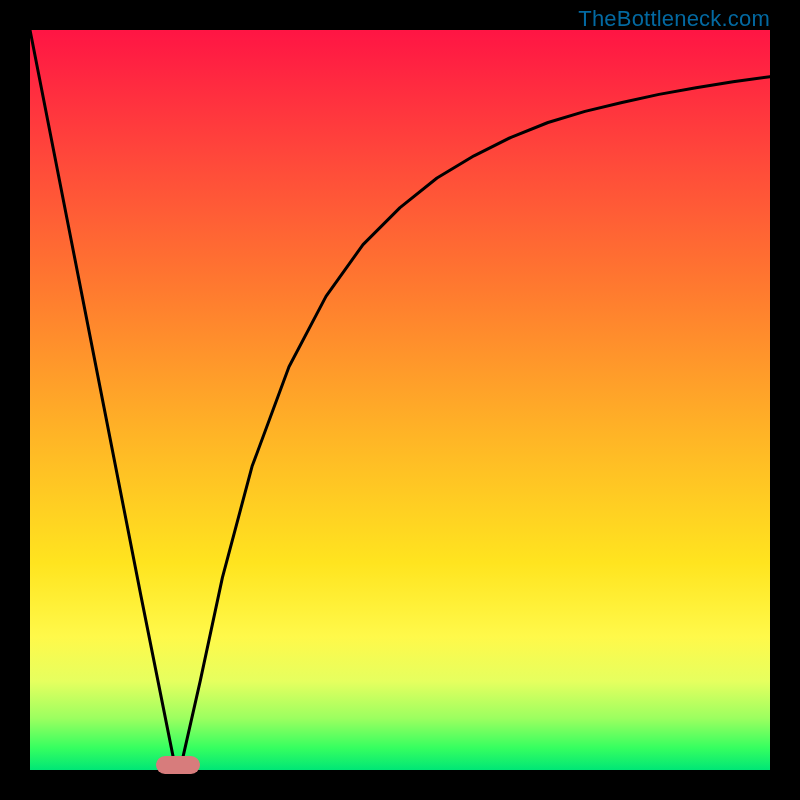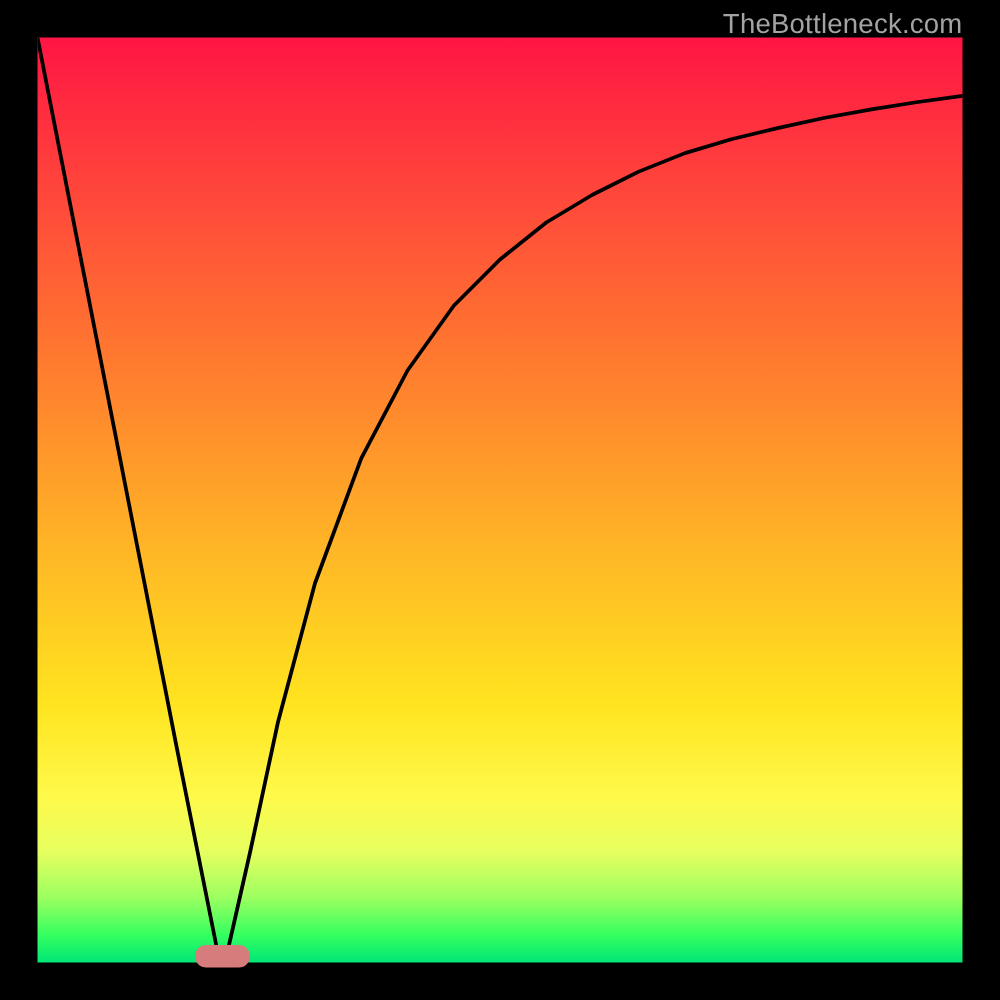--- a/index.html
+++ b/index.html
@@ -35,21 +35,21 @@
       #e6ff5f 88%,
       #9cff60 93%,
       #36ff60 97%,
       #00e676 100%
     );
   }
   .watermark {
     position: absolute;
     top: 6px;
     right: 30px;
-    color: #a3a3a3;
+    color: #0369a1;
     font-size: 22px;
     font-weight: 500;
     letter-spacing: 0.2px;
   }
   svg.curve {
     position: absolute;
     left: 0;
     top: 0;
     pointer-events: none;
   }

